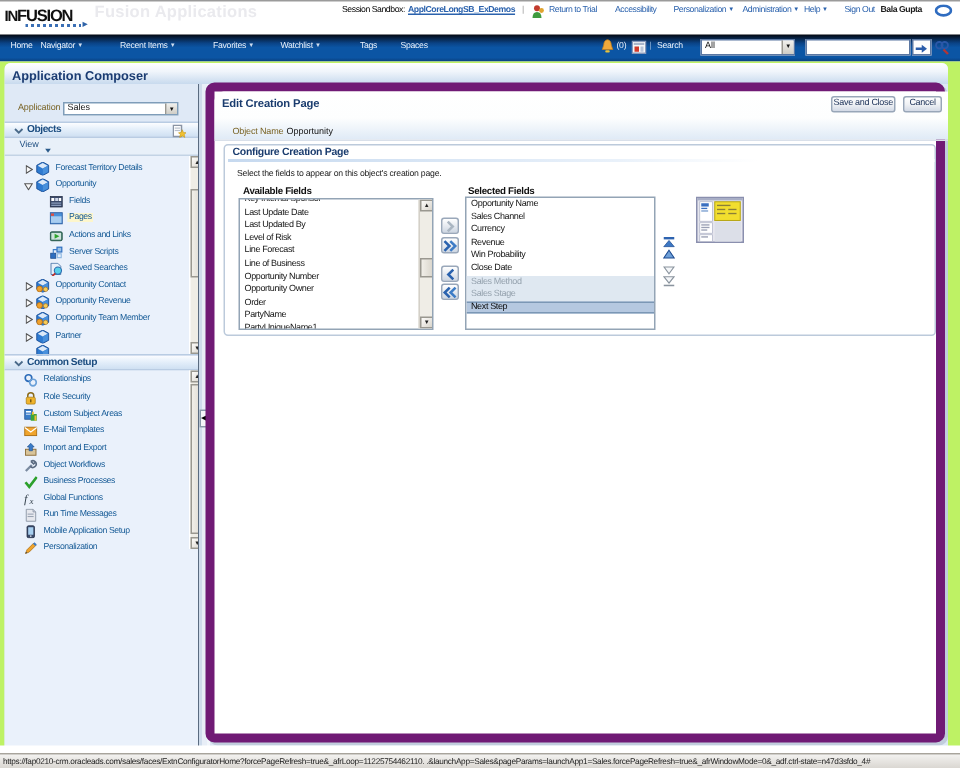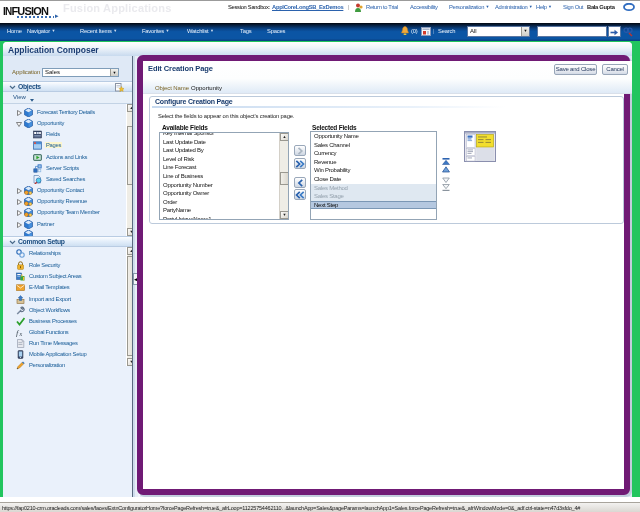--- a/index.html
+++ b/index.html
@@ -18,21 +18,21 @@
 .caret { font-size:4px; position:relative; top:-1px; color:#2b62ad; }
 
 #navbar { left:0; top:23px; width:640px; height:18px;
   background:linear-gradient(180deg,#02060f 0%,#071f3e 12%,#0a4386 32%,#0b55a4 48%,#0b55a4 86%,#093f7e 100%); }
 .nav { position:absolute; top:5px; font-size:5.8px; letter-spacing:-0.2px; color:#eaf2fc; white-space:nowrap; }
 .nav .caret { color:#cfdef0; }
 #selAll { left:467px; top:3px; width:63px; height:11px; background:#fff; border:1px solid #5b77a2; font-size:6px; color:#111; padding-left:2px; line-height:9px; }
 #searchInput { left:537px; top:3px; width:70px; height:11px; background:#fff; border:1px solid #5b77a2; }
 #goBtn { left:608px; top:3px; width:13px; height:11px; background:#fdfdfd; border:1px solid #5b77a2; color:#2255a0; font-size:8px; line-height:9px; text-align:center; }
 
-#frame { left:0; top:41px; width:640px; height:460px; background:#22c55e; }
+#frame { left:0; top:41px; width:640px; height:460px; background:#bef264; }
 #contentbox { left:3px; top:1px; width:629px; height:456px; background:#dde8f5; border-radius:4px 4px 0 0; overflow:hidden; }
 #achdr { left:0; top:0; width:629px; height:14px; background:linear-gradient(180deg,#ffffff 0%,#f0f5fb 40%,#c8daee 100%); }
 #achdr span { position:absolute; left:5px; top:3px; font-size:8.5px; font-weight:bold; color:#1b3c72; }
 
 #lpanel { left:0; top:14px; width:129px; height:442px; background:#dfe9f6; }
 .lbl { color:#7a6426; font-size:6px; letter-spacing:-0.1px; white-space:nowrap; }
 #appsel { left:39px; top:12px; width:77px; height:9px; background:#fff; border:1px solid #7f9db9; font-size:6px; padding-left:2px; line-height:7px; color:#111; }
 .ddbtn { position:absolute; right:0; top:0; width:8px; height:7px; background:linear-gradient(180deg,#f2f1ed,#cfcdc6); border-left:1px solid #9a9890; font-size:4px; color:#111; text-align:center; line-height:7px; }
 .acchdr { left:0; width:129px; height:11px; background:linear-gradient(180deg,#fcfdff 0%,#e3eefa 50%,#cfe0f2 100%); border-top:1px solid #b9cce3; border-bottom:1px solid #b9cce3; }
 .acchdr .tx { position:absolute; left:15px; top:1px; font-size:6.8px; letter-spacing:-0.3px; font-weight:bold; color:#1c4d80; }

